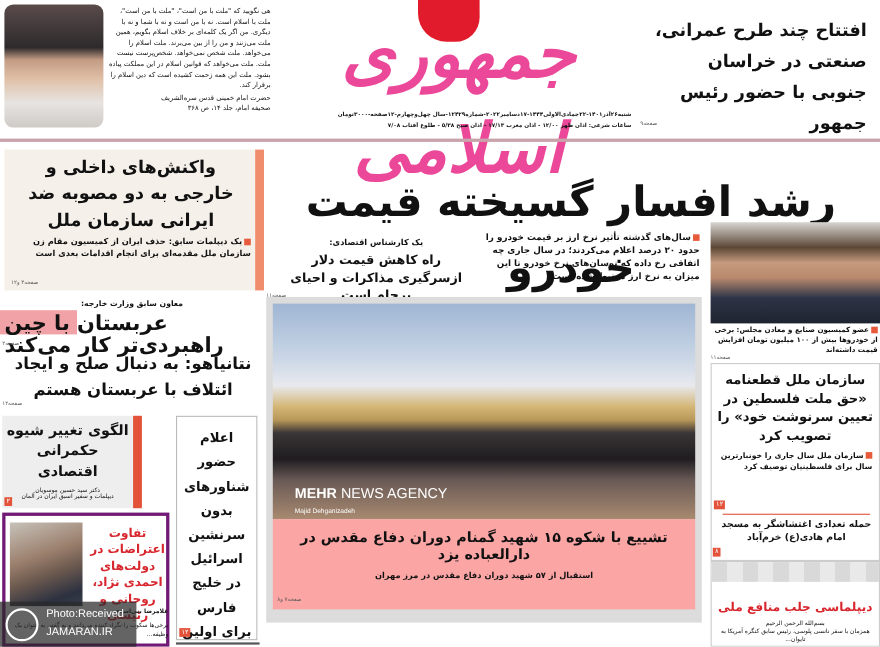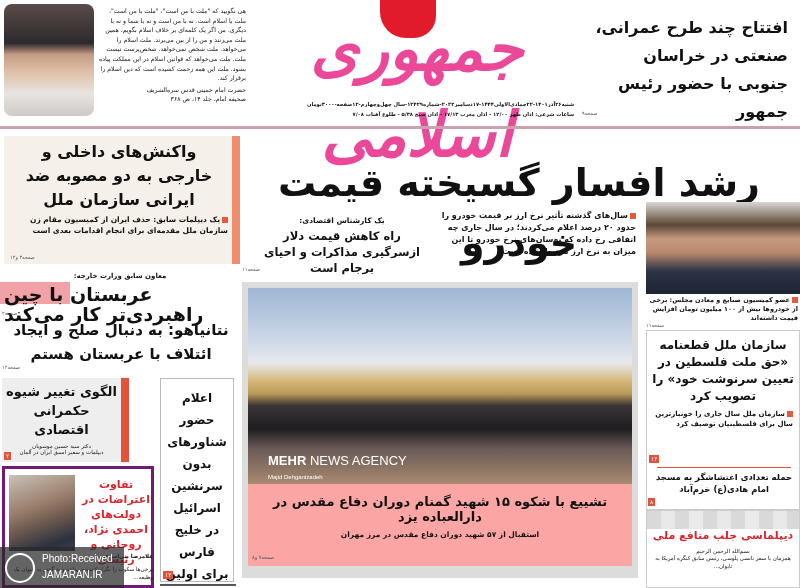--- a/index.html
+++ b/index.html
@@ -87,21 +87,21 @@
 
 <div class="abs ctr bold" style="left:244px;top:153px;width:550px;font-size:38px;line-height:60px;direction:rtl;font-family:'DejaVu Sans',sans-serif">رشد افسار گسیخته قیمت خودرو</div>
 
 <div class="abs rtl bold" style="left:438px;top:210px;width:198px;font-size:8px;line-height:12px">
   <span class="redsq"></span><span>سال‌های گذشته تأثیر نرخ ارز بر قیمت خودرو را حدود ۲۰ درصد اعلام می‌کردند؛ در سال جاری چه اتفاقی رخ داده که نوسان‌های نرخ خودرو تا این میزان به نرخ ارز مرتبط شده است</span>
 </div>
 <div class="abs ctr bold" style="left:262px;top:216px;width:160px;font-size:7.5px;direction:rtl">یک کارشناس اقتصادی:</div>
 <div class="abs ctr" style="left:256px;top:228px;width:172px;font-size:11.5px;line-height:16px;direction:rtl;font-weight:bold">راه کاهش قیمت دلار ازسرگیری مذاکرات و احیای برجام است</div>
 <div class="abs pg" style="left:242px;top:266px">صفحه۱۱</div>
 
-<div class="abs" style="left:242px;top:282px;width:396px;height:296px;background:#dcdcdc;padding:6px">
+<div class="abs" style="left:242px;top:270px;width:396px;height:296px;background:#dcdcdc;padding:6px">
   <div class="main-photo" style="position:relative;width:384px;height:196px">
     <div style="position:absolute;left:20px;bottom:16px;color:#fff;font-size:13px;font-family:'Liberation Sans',sans-serif">
       <span class="bold">MEHR</span><span> NEWS AGENCY</span>
     </div>
     <div style="position:absolute;left:20px;bottom:4px;color:#fff;font-size:6px;font-family:'Liberation Sans',sans-serif">Majid Dehganizadeh</div>
   </div>
   <div style="background:#fca5a5;height:82px;position:relative">
     <div class="ctr bold" style="padding-top:10px;font-size:13px;direction:rtl">تشییع با شکوه ۱۵ شهید گمنام دوران دفاع مقدس در دارالعباده یزد</div>
     <div class="ctr bold" style="padding-top:6px;font-size:7.5px;direction:rtl">استقبال از ۵۷ شهید دوران دفاع مقدس در مرز مهران</div>
     <div class="pg" style="position:absolute;left:4px;bottom:6px">صفحه۷ و۸</div>
@@ -120,16 +120,16 @@
     <span class="redsq"></span><span>سازمان ملل سال جاری را خونبارترین سال برای فلسطینیان توصیف کرد</span>
   </div>
   <span class="numtag" style="position:absolute;left:2px;top:124px">۱۲</span>
   <div style="position:absolute;left:10px;top:136px;width:134px;height:1px;background:#e2533a"></div>
   <div class="ctr bold" style="position:absolute;left:4px;top:140px;width:146px;font-size:8.5px;line-height:12px;direction:rtl">حمله تعدادی اغتشاشگر به مسجد امام هادی(ع) خرم‌آباد</div>
 </div>
 <span class="abs numtag" style="left:648px;top:498px">۸</span>
 
 <div class="abs" style="left:646px;top:510px;width:154px;height:78px;background:#fff;border:1px solid #ccc">
   <div style="height:18px;background:repeating-linear-gradient(90deg,#d9d9d9 0 14px,#e9e9e9 14px 28px)"></div>
-  <div class="ctr bold" style="padding-top:0;font-size:11px;color:#d8262e;direction:rtl">دیپلماسی جلب منافع ملی</div>
+  <div class="ctr bold" style="padding-top:16px;font-size:11px;color:#d8262e;direction:rtl">دیپلماسی جلب منافع ملی</div>
   <div class="ctr" style="padding-top:6px;font-size:5.5px;direction:rtl">بسم‌الله الرحمن الرحیم</div>
   <div class="ctr" style="font-size:5.5px;line-height:8px;direction:rtl;padding:0 4px">همزمان با سفر نانسی پلوسی، رئیس سابق کنگره آمریکا به تایوان...</div>
 </div>
 
 </body></html>

